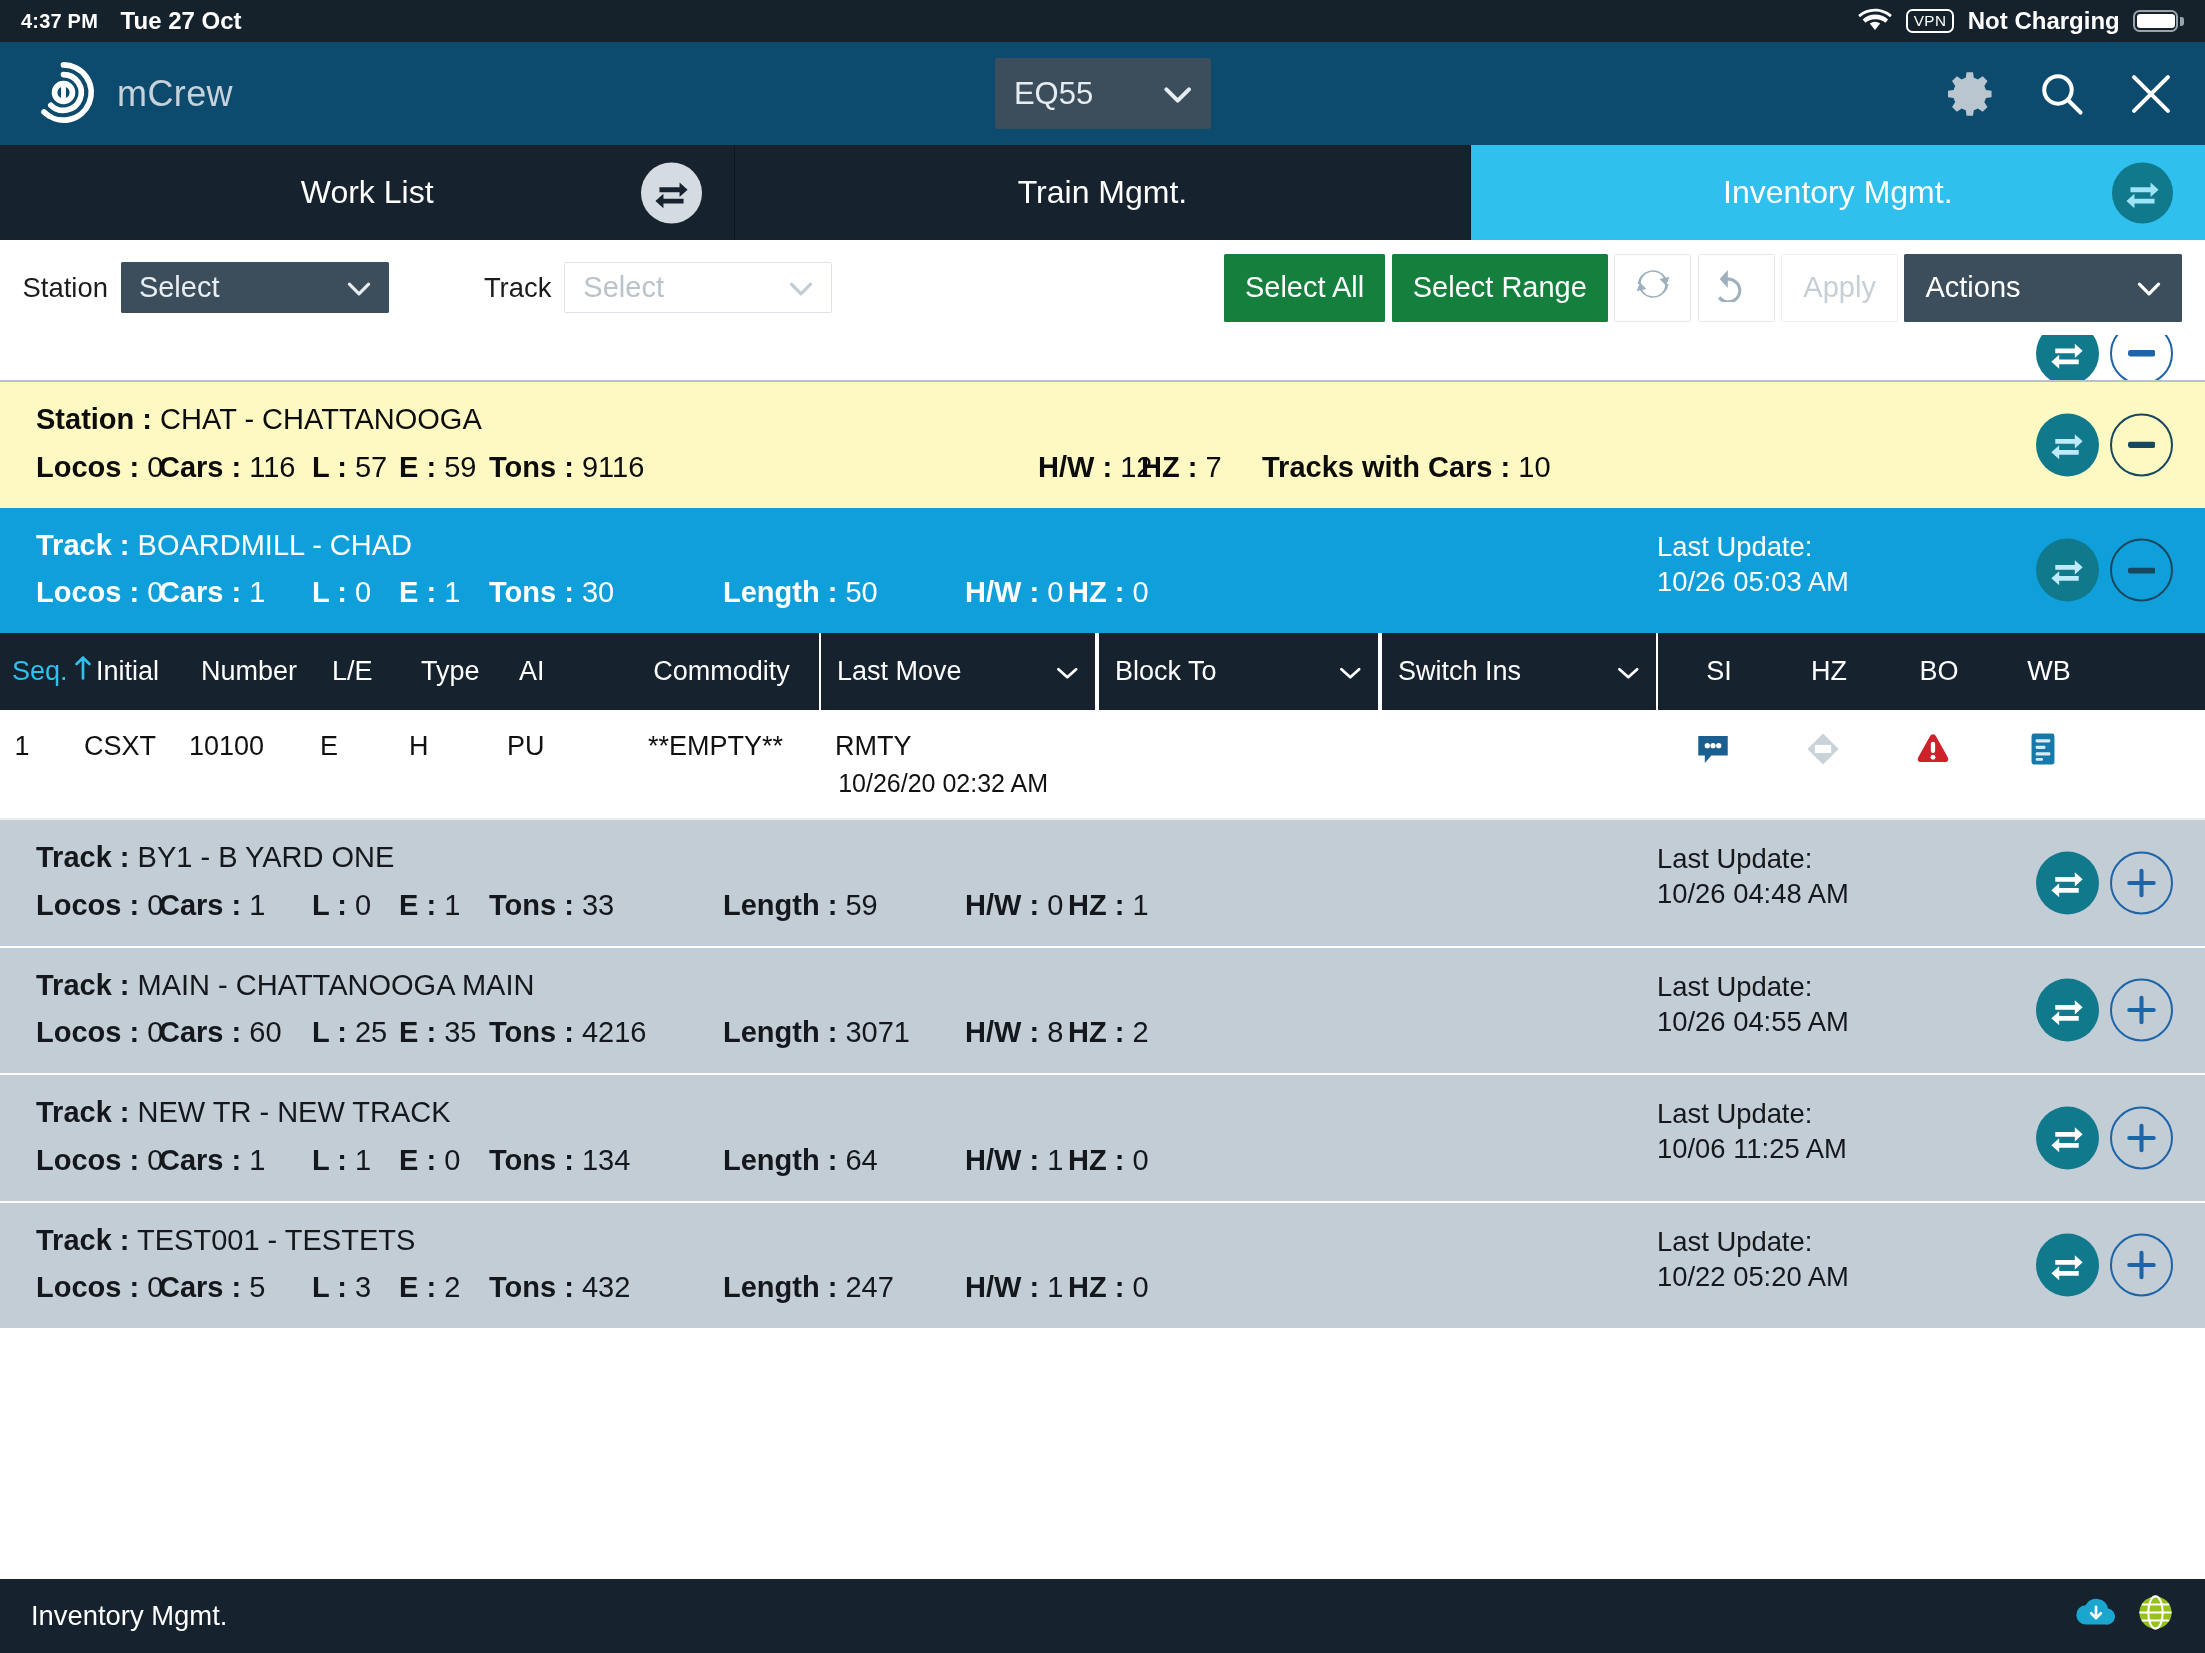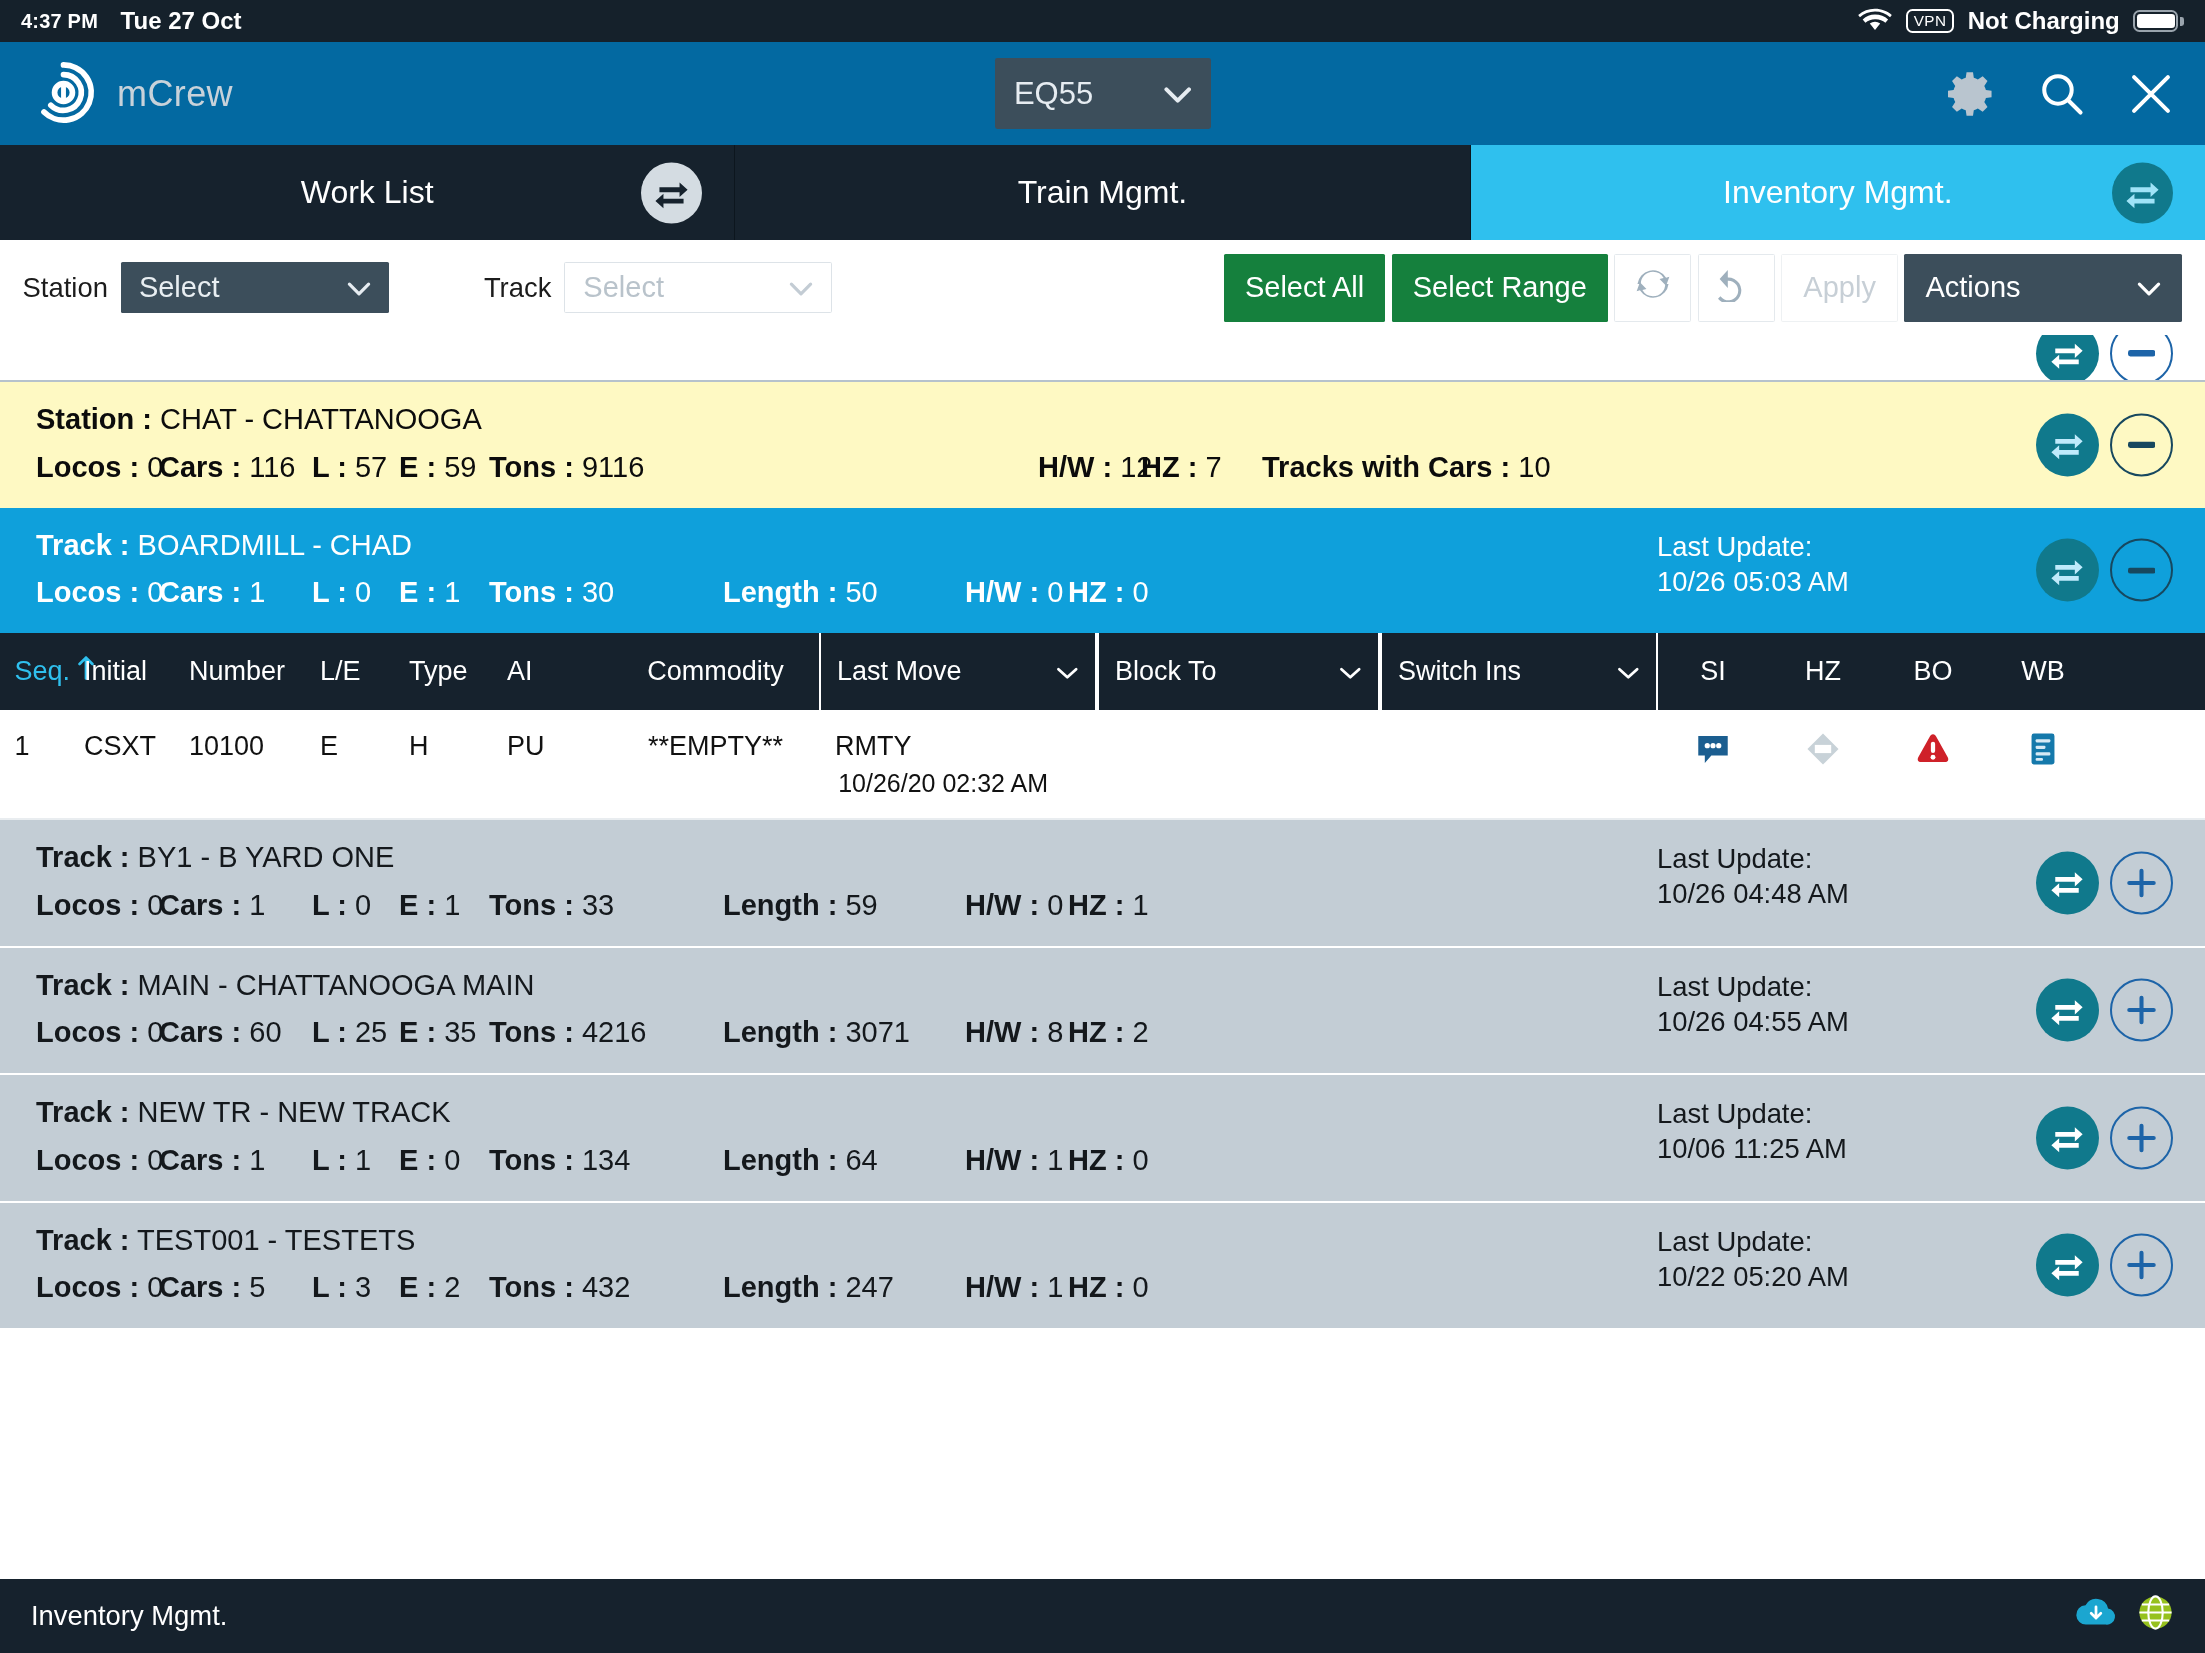--- a/index.html
+++ b/index.html
@@ -32,21 +32,21 @@
   .battery .shell {
     width: 45px; height: 22px; border: 2.4px solid #9aa4ad; border-radius: 6.5px;
     padding: 1.6px; display: flex; align-items: center;
   }
   .battery .fill { background: #ffffff; height: 100%; width: 100%; border-radius: 3.2px; }
   .battery .tip { width: 4px; height: 9px; background: #9aa4ad; border-radius: 0 2.4px 2.4px 0; margin-left: 1.6px; }
 
   
   .appbar {
     height: 103px; flex: 0 0 103px;
-    background: #0369a1;
+    background: #0c4a6e;
     display: flex; align-items: center;
     padding: 0 31px;
     position: relative;
   }
   .brand { display: flex; align-items: center; gap: 21px; }
   .brand-name { color: #c8d2da; font-size: 36px; letter-spacing: 0.4px; }
   .unit-select {
     position: absolute; left: 50%; transform: translateX(-50%);
     background: #3c4e5b; color: #e6ecf1;
     width: 216px; height: 71px; border-radius: 2.4px;
@@ -136,21 +136,21 @@
   .circ { width: 63px; height: 63px; border-radius: 50%; display: flex; align-items: center; justify-content: center; }
   .circ.teal { background: #10798c; }
   .circ.outline-dark { border: 2.4px solid #17485f; }
   .circ.outline-blue { border: 2.4px solid #1d64a8; }
 
   
   .tbl-head {
     background: #16222d; color: #ffffff; height: 77px;
     display: flex; align-items: center; font-size: 27px;
   }
-  .tbl-head .cell { display: flex; align-items: center; height: 100%; }
+  .tbl-head .cell { display: flex; align-items: center; height: 100%; padding-left: 12px; }
   .tbl-head .cell.bordered { border-left: 2.4px solid #ffffff; border-right: 2.4px solid #ffffff; }
   .tbl-head .cell.dd-cell { justify-content: space-between; padding: 0 16px; }
   .sort-active { color: #2fc0ee; display: flex; align-items: center; gap: 6.5px; }
 
   .c-seq   { width: 84px; padding-left: 14.5px; }
   .c-init  { width: 105px; }
   .c-num   { width: 131px; }
   .c-le    { width: 89px; }
   .c-type  { width: 98px; }
   .c-ai    { width: 105px; }

